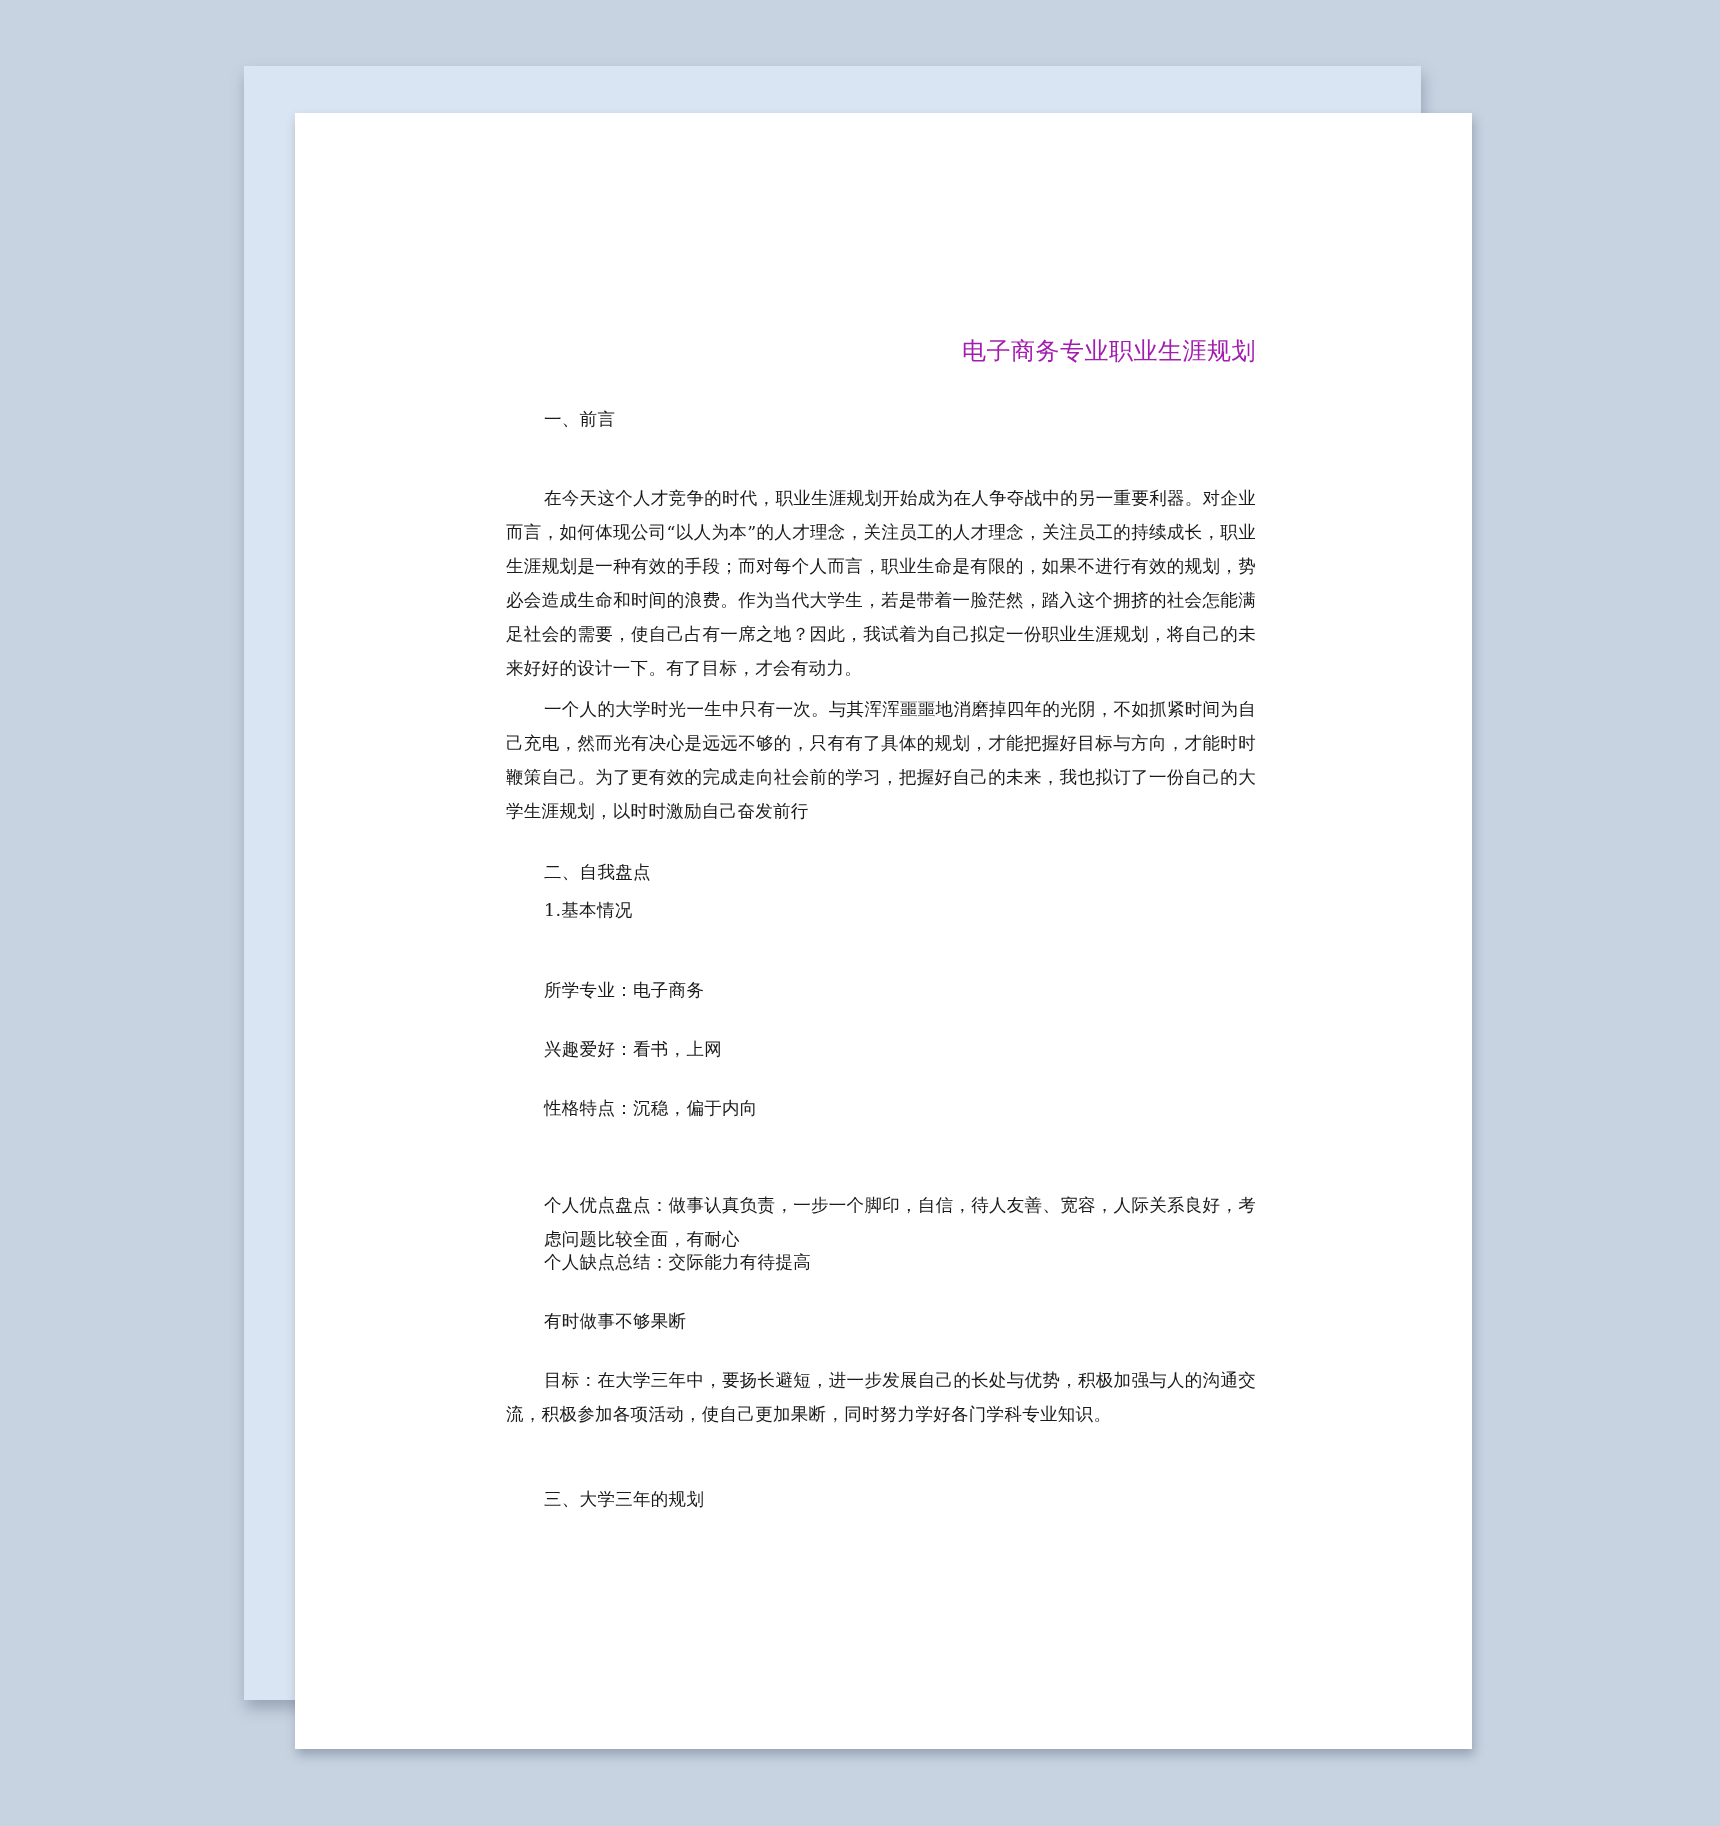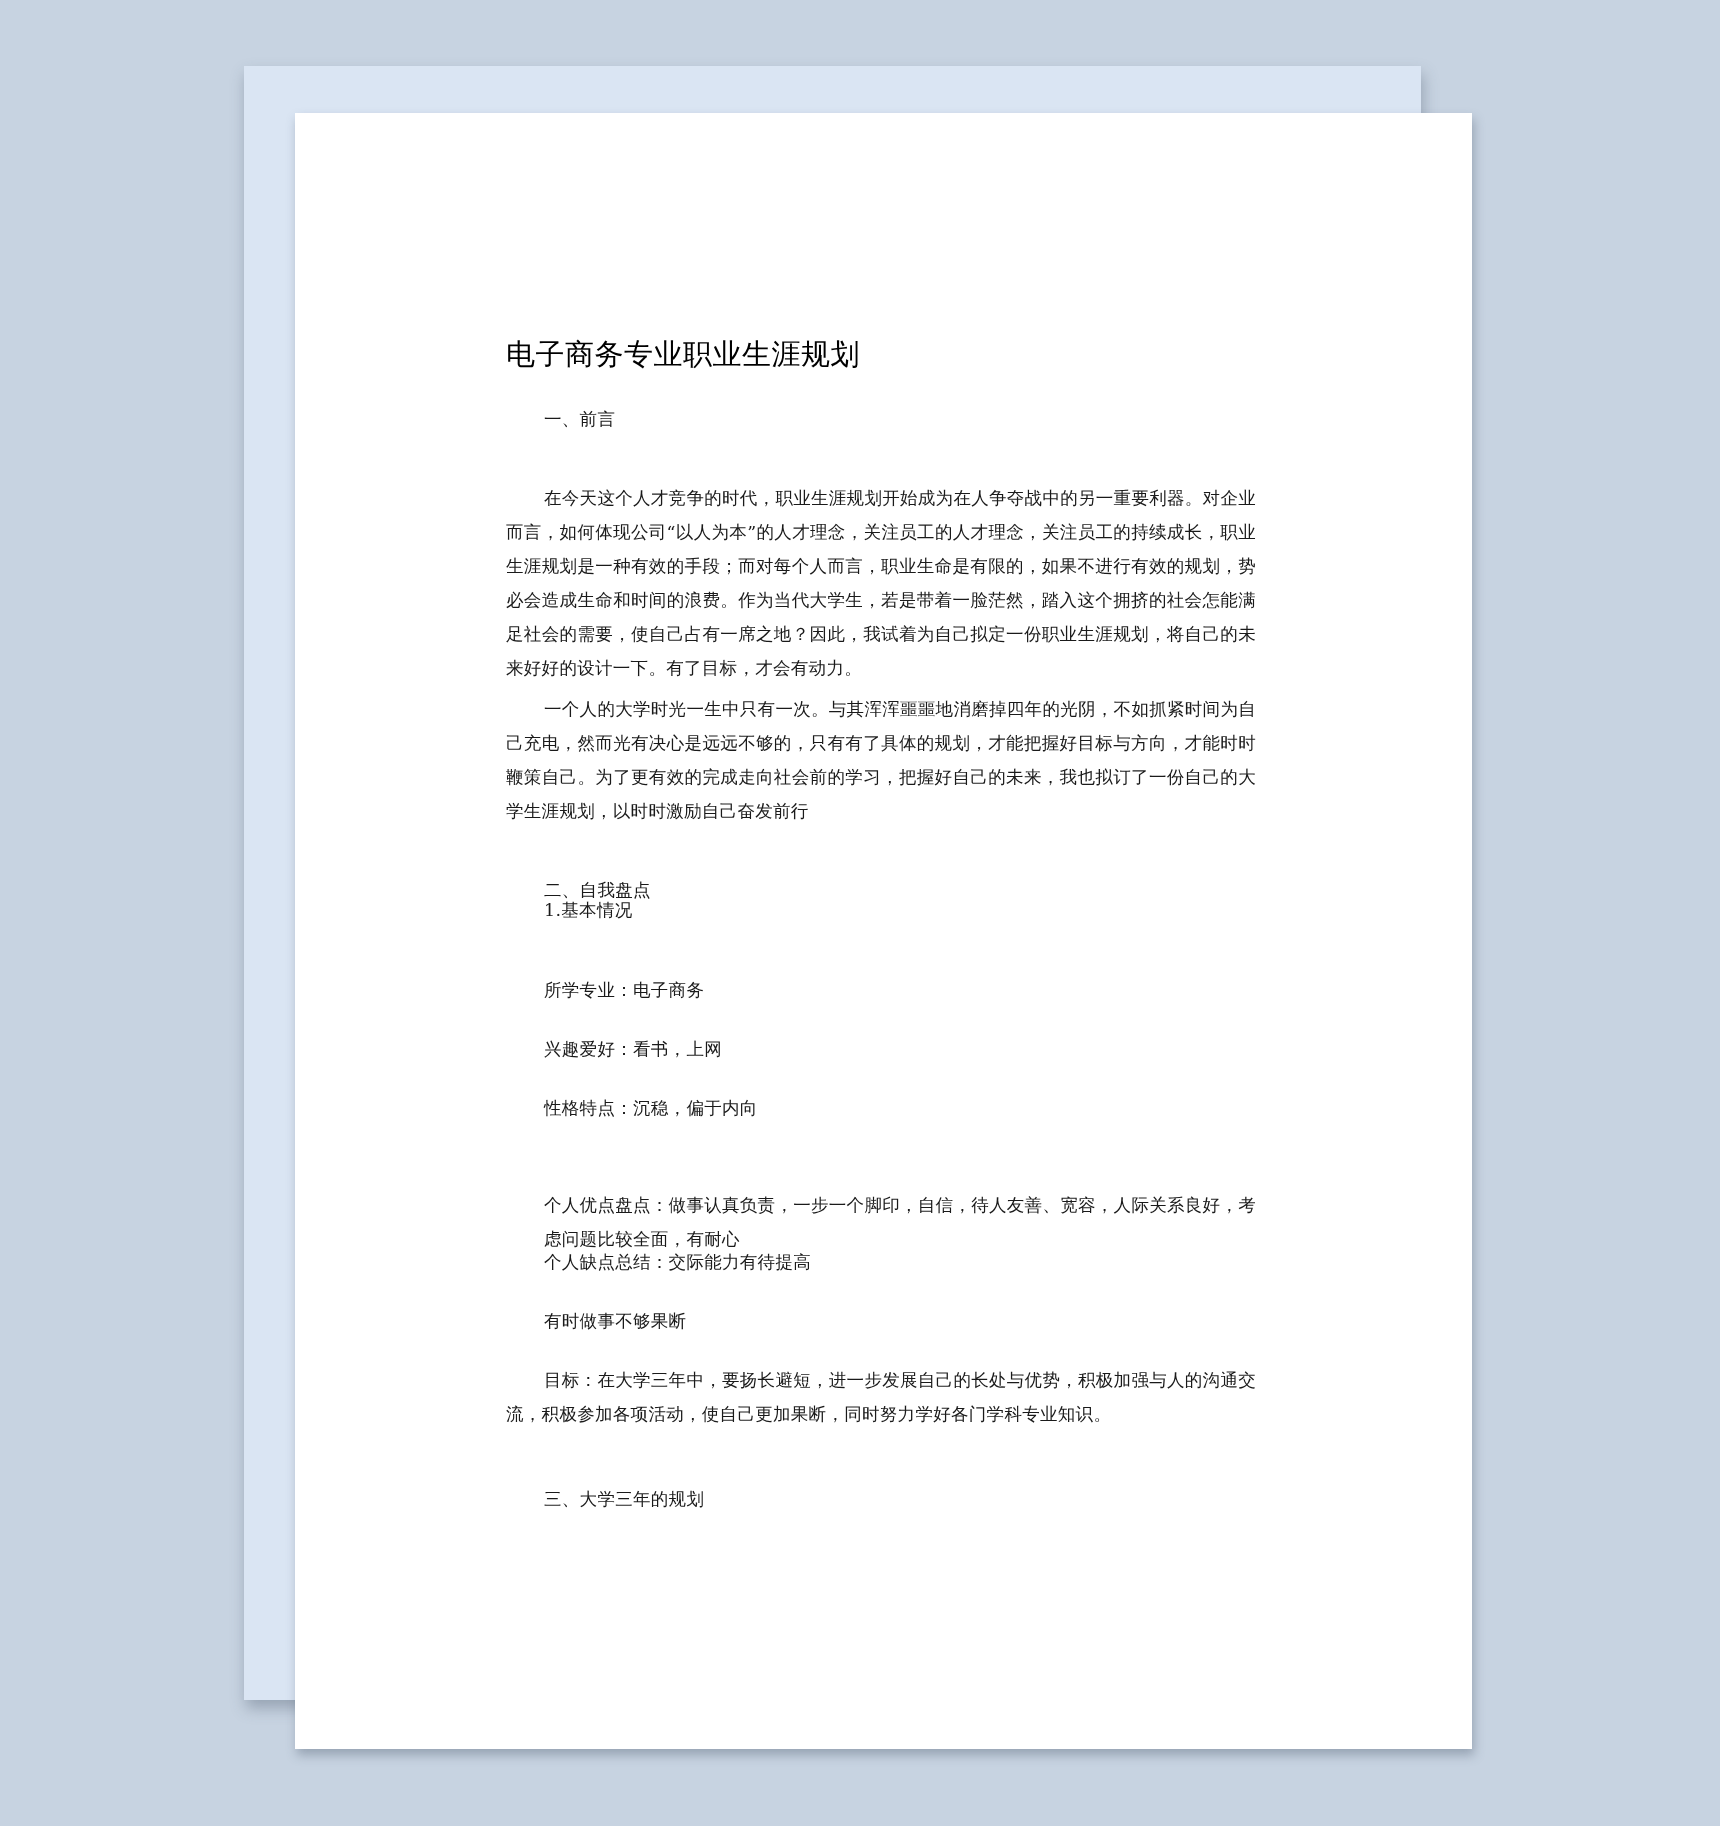--- a/index.html
+++ b/index.html
@@ -37,23 +37,23 @@
       left: 211px;
       top: 0;
       width: 750px;
       color: #1a1a1a;
     }
     .doc-title {
       position: absolute;
       left: 0;
       top: 222px;
       width: 750px;
-      text-align: left;
-      font-size: 29px;
-      color: #000000;
+      text-align: right;
+      font-size: 24px;
+      color: #a21caf;
       letter-spacing: 0.5px;
     }
     .p {
       position: absolute;
       left: 0;
       width: 750px;
       font-size: 17.5px;
       line-height: 34px;
       letter-spacing: 0.3px;
       text-align: justify;
@@ -69,21 +69,21 @@
 <div class="front-page">
   <div class="doc">
     <div class="doc-title">电子商务专业职业生涯规划</div>
 
     <div class="p indent" style="top:289px;">一、前言</div>
 
     <div class="p indent" style="top:348px;margin-top:20px;">在今天这个人才竞争的时代，职业生涯规划开始成为在人争夺战中的另一重要利器。对企业而言，如何体现公司“以人为本”的人才理念，关注员工的人才理念，关注员工的持续成长，职业生涯规划是一种有效的手段；而对每个人而言，职业生命是有限的，如果不进行有效的规划，势必会造成生命和时间的浪费。作为当代大学生，若是带着一脸茫然，踏入这个拥挤的社会怎能满足社会的需要，使自己占有一席之地？因此，我试着为自己拟定一份职业生涯规划，将自己的未来好好的设计一下。有了目标，才会有动力。</div>
 
     <div class="p indent" style="top:579px;">一个人的大学时光一生中只有一次。与其浑浑噩噩地消磨掉四年的光阴，不如抓紧时间为自己充电，然而光有决心是远远不够的，只有有了具体的规划，才能把握好目标与方向，才能时时鞭策自己。为了更有效的完成走向社会前的学习，把握好自己的未来，我也拟订了一份自己的大学生涯规划，以时时激励自己奋发前行</div>
 
-    <div class="p indent" style="top:760px;">二、自我盘点</div>
+    <div class="p indent" style="top:742px;">二、自我盘点</div>
 
     <div class="p indent" style="top:780px;">1.基本情况</div>
 
     <div class="p indent" style="top:860px;">所学专业：电子商务</div>
 
     <div class="p indent" style="top:919px;">兴趣爱好：看书，上网</div>
 
     <div class="p indent" style="top:978px;">性格特点：沉稳，偏于内向</div>
 
     <div class="p hang" style="top:1037px;margin-top:38px;">个人优点盘点：做事认真负责，一步一个脚印，自信，待人友善、宽容，人际关系良好，考虑问题比较全面，有耐心</div>

